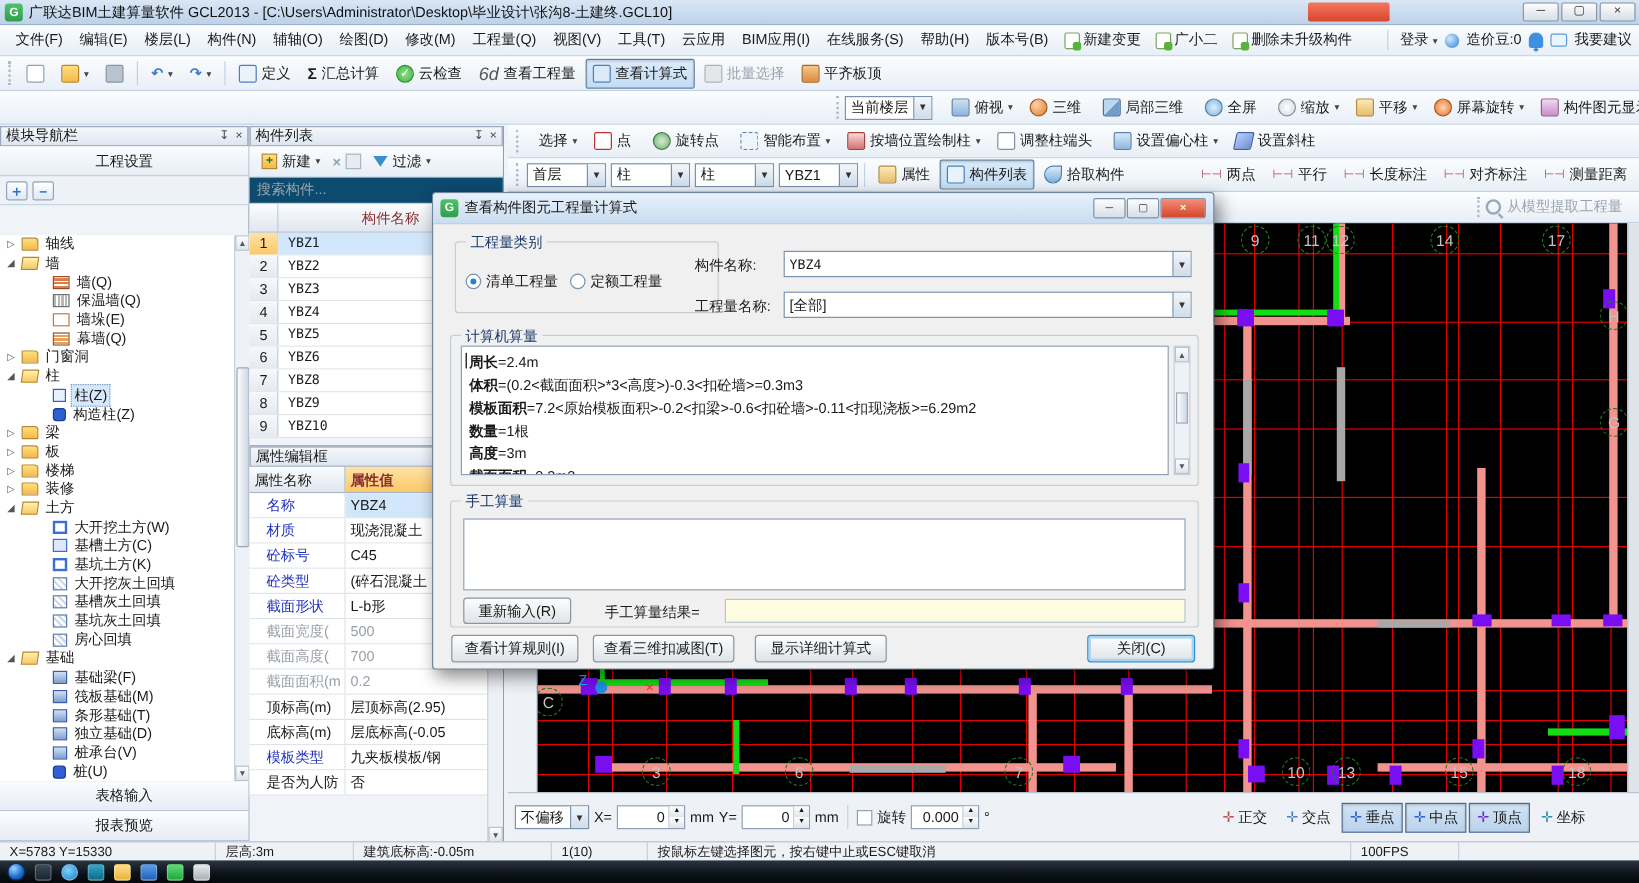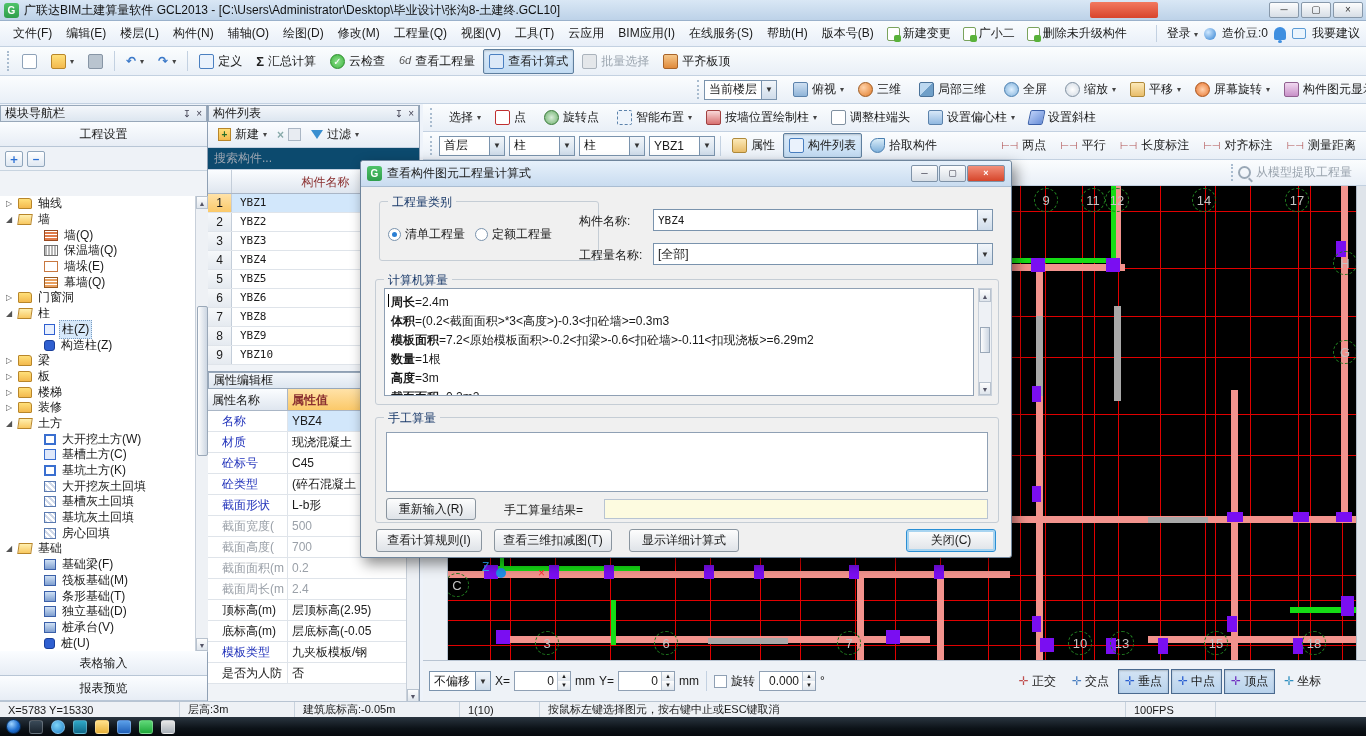--- a/index.html
+++ b/index.html
@@ -43,21 +43,21 @@
   .dd { font-size:8px; color:#444; }
   .icon16 { width:15px; height:15px; display:inline-block; border-radius:2px; }
   
   .ic-page { background:#fff; border:1px solid #8ea2b8; }
   .ic-folder { background:linear-gradient(#ffe07a,#f3b94d); border:1px solid #b8862a; }
   .ic-save { background:#b9c4cf; border:1px solid #8795a5; }
   .ic-undo,.ic-redo { background:none; color:#3a78c8; font-weight:bold; width:auto; }
   .ic-define { background:#eaf2fc; border:1px solid #4a7fc0; }
   .ic-sigma { background:none; width:auto; font-weight:bold; color:#222; font-size:13px; }
   .ic-cloud-check { background:radial-gradient(#8fe08f,#3db43d); border:1px solid #2c8f2c; border-radius:50%; color:#fff; font-size:10px; text-align:center; line-height:14px; }
-  .ic-glasses { background:none; width:auto; color:#555; font-size:11px; font-style:italic; }
+  .ic-glasses { background:none; width:auto; color:#555; font-size:15px; font-style:italic; }
   .ic-calc { background:#dce9f8; border:1px solid #4a7fc0; }
   .ic-batch { background:#e4e7ea; border:1px solid #aab3bc; }
   .ic-align-top { background:linear-gradient(#f5c78a,#e08a3c); border:1px solid #a8642a; }
   .ic-top-view { background:linear-gradient(#cfe0f2,#8fb4d8); border:1px solid #5b82ab; }
   .ic-3d { background:radial-gradient(circle at 35% 35%,#ffd2a8,#e07b2a); border:1px solid #9e5a20; border-radius:50%; }
   .ic-local3d { background:linear-gradient(135deg,#bcd8f0 50%,#6f9fc8 50%); border:1px solid #4a7299; }
   .ic-fullscreen { background:radial-gradient(#dff0ff,#7fb0da); border:1px solid #4a7fb0; border-radius:50%; }
   .ic-zoom { background:radial-gradient(#fff,#cfd8e2); border:1px solid #8090a0; border-radius:50%; }
   .ic-pan { background:linear-gradient(#fce9b8,#e8bd6a); border:1px solid #b08a3a; }
   .ic-rotate { background:radial-gradient(#ffd2b0,#e8732a); border:1px solid #a8521a; border-radius:50%; }
@@ -848,24 +848,20 @@
         <div class="prow">
           <div class="pn c-grey">截面高度(</div>
           <div class="pv c-grey">700</div>
         </div>
 
         <div class="prow">
           <div class="pn c-grey">截面面积(m</div>
           <div class="pv c-grey">0.2</div>
         </div>
 
-        <div class="prow">
-          <div class="pn c-grey">截面周长(m</div>
-          <div class="pv c-grey">2.4</div>
-        </div>
 
         <div class="prow">
           <div class="pn">顶标高(m)</div>
           <div class="pv">层顶标高(2.95)</div>
         </div>
 
         <div class="prow">
           <div class="pn">底标高(m)</div>
           <div class="pv">层底标高(-0.05</div>
         </div>

